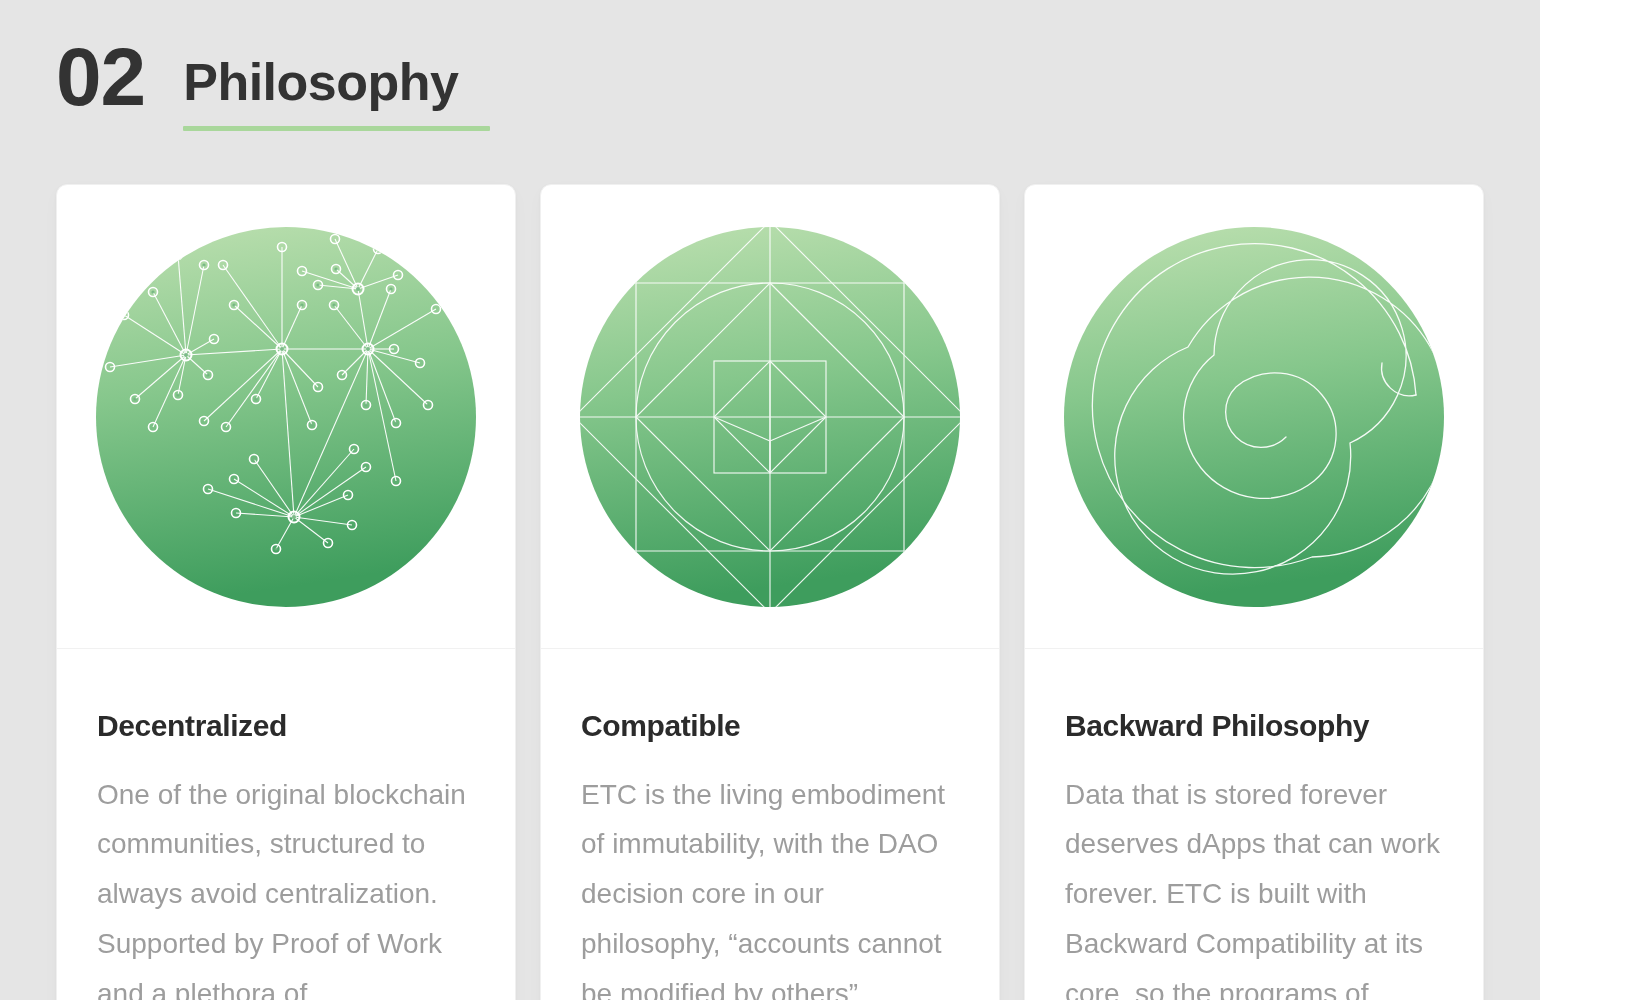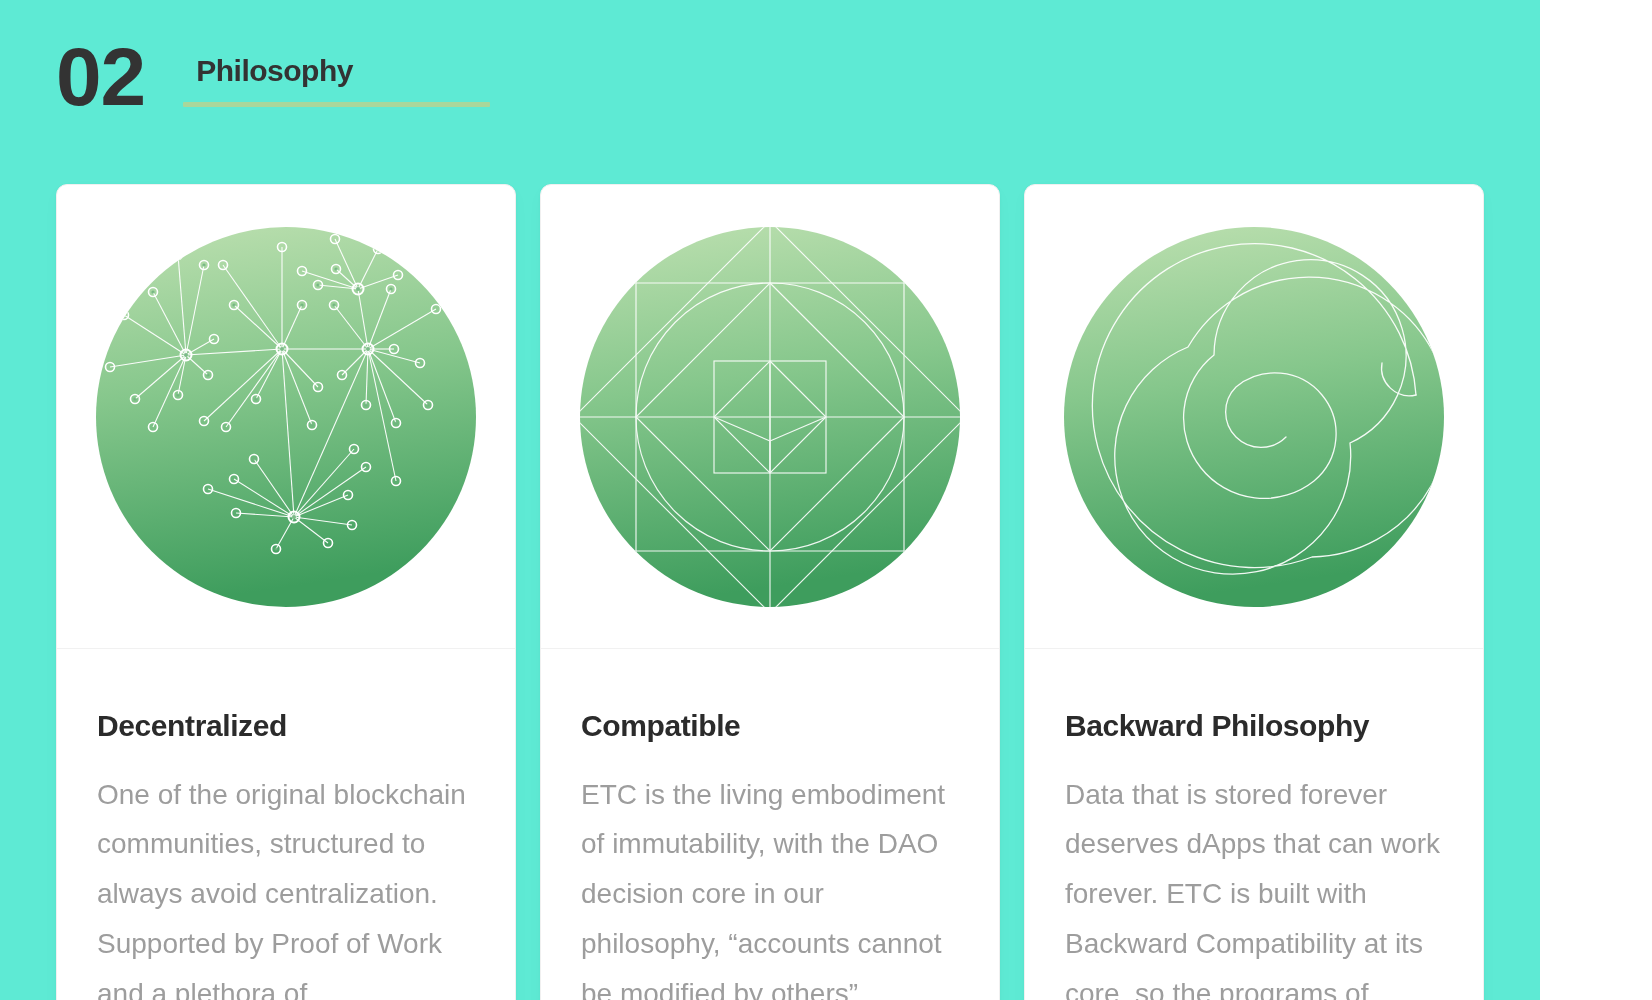--- a/index.html
+++ b/index.html
@@ -10,21 +10,21 @@
     height: 1000px;
     background: #ffffff;
     font-family: "Liberation Sans", "DejaVu Sans", sans-serif;
     overflow: hidden;
   }
 
   .page {
     position: relative;
     width: 1540px;
     height: 1000px;
-    background: #5eead4;
+    background: #e5e5e5;
     text-decoration: underline;
   }
 
   
   .section-header {
     position: absolute;
     left: 56px;
     top: 38px;
     display: flex;
     align-items: flex-start;
@@ -38,27 +38,26 @@
     line-height: 0.95;
     font-family: "Liberation Sans", "DejaVu Sans", sans-serif;
   }
 
   .section-title-wrap {
     margin-left: 38px;
     padding-top: 16px;
   }
 
   .section-title {
-    font-size: 30px;
+    font-size: 52px;
     font-weight: 700;
     color: #333333;
     letter-spacing: -0.5px;
     line-height: 1.1;
     white-space: nowrap;
-    margin-left: 13px;
   }
 
   .section-rule {
     margin-top: 15px;
     width: 307px;
     height: 5px;
     background: #a9d79b;
     border-radius: 1px;
   }
 

